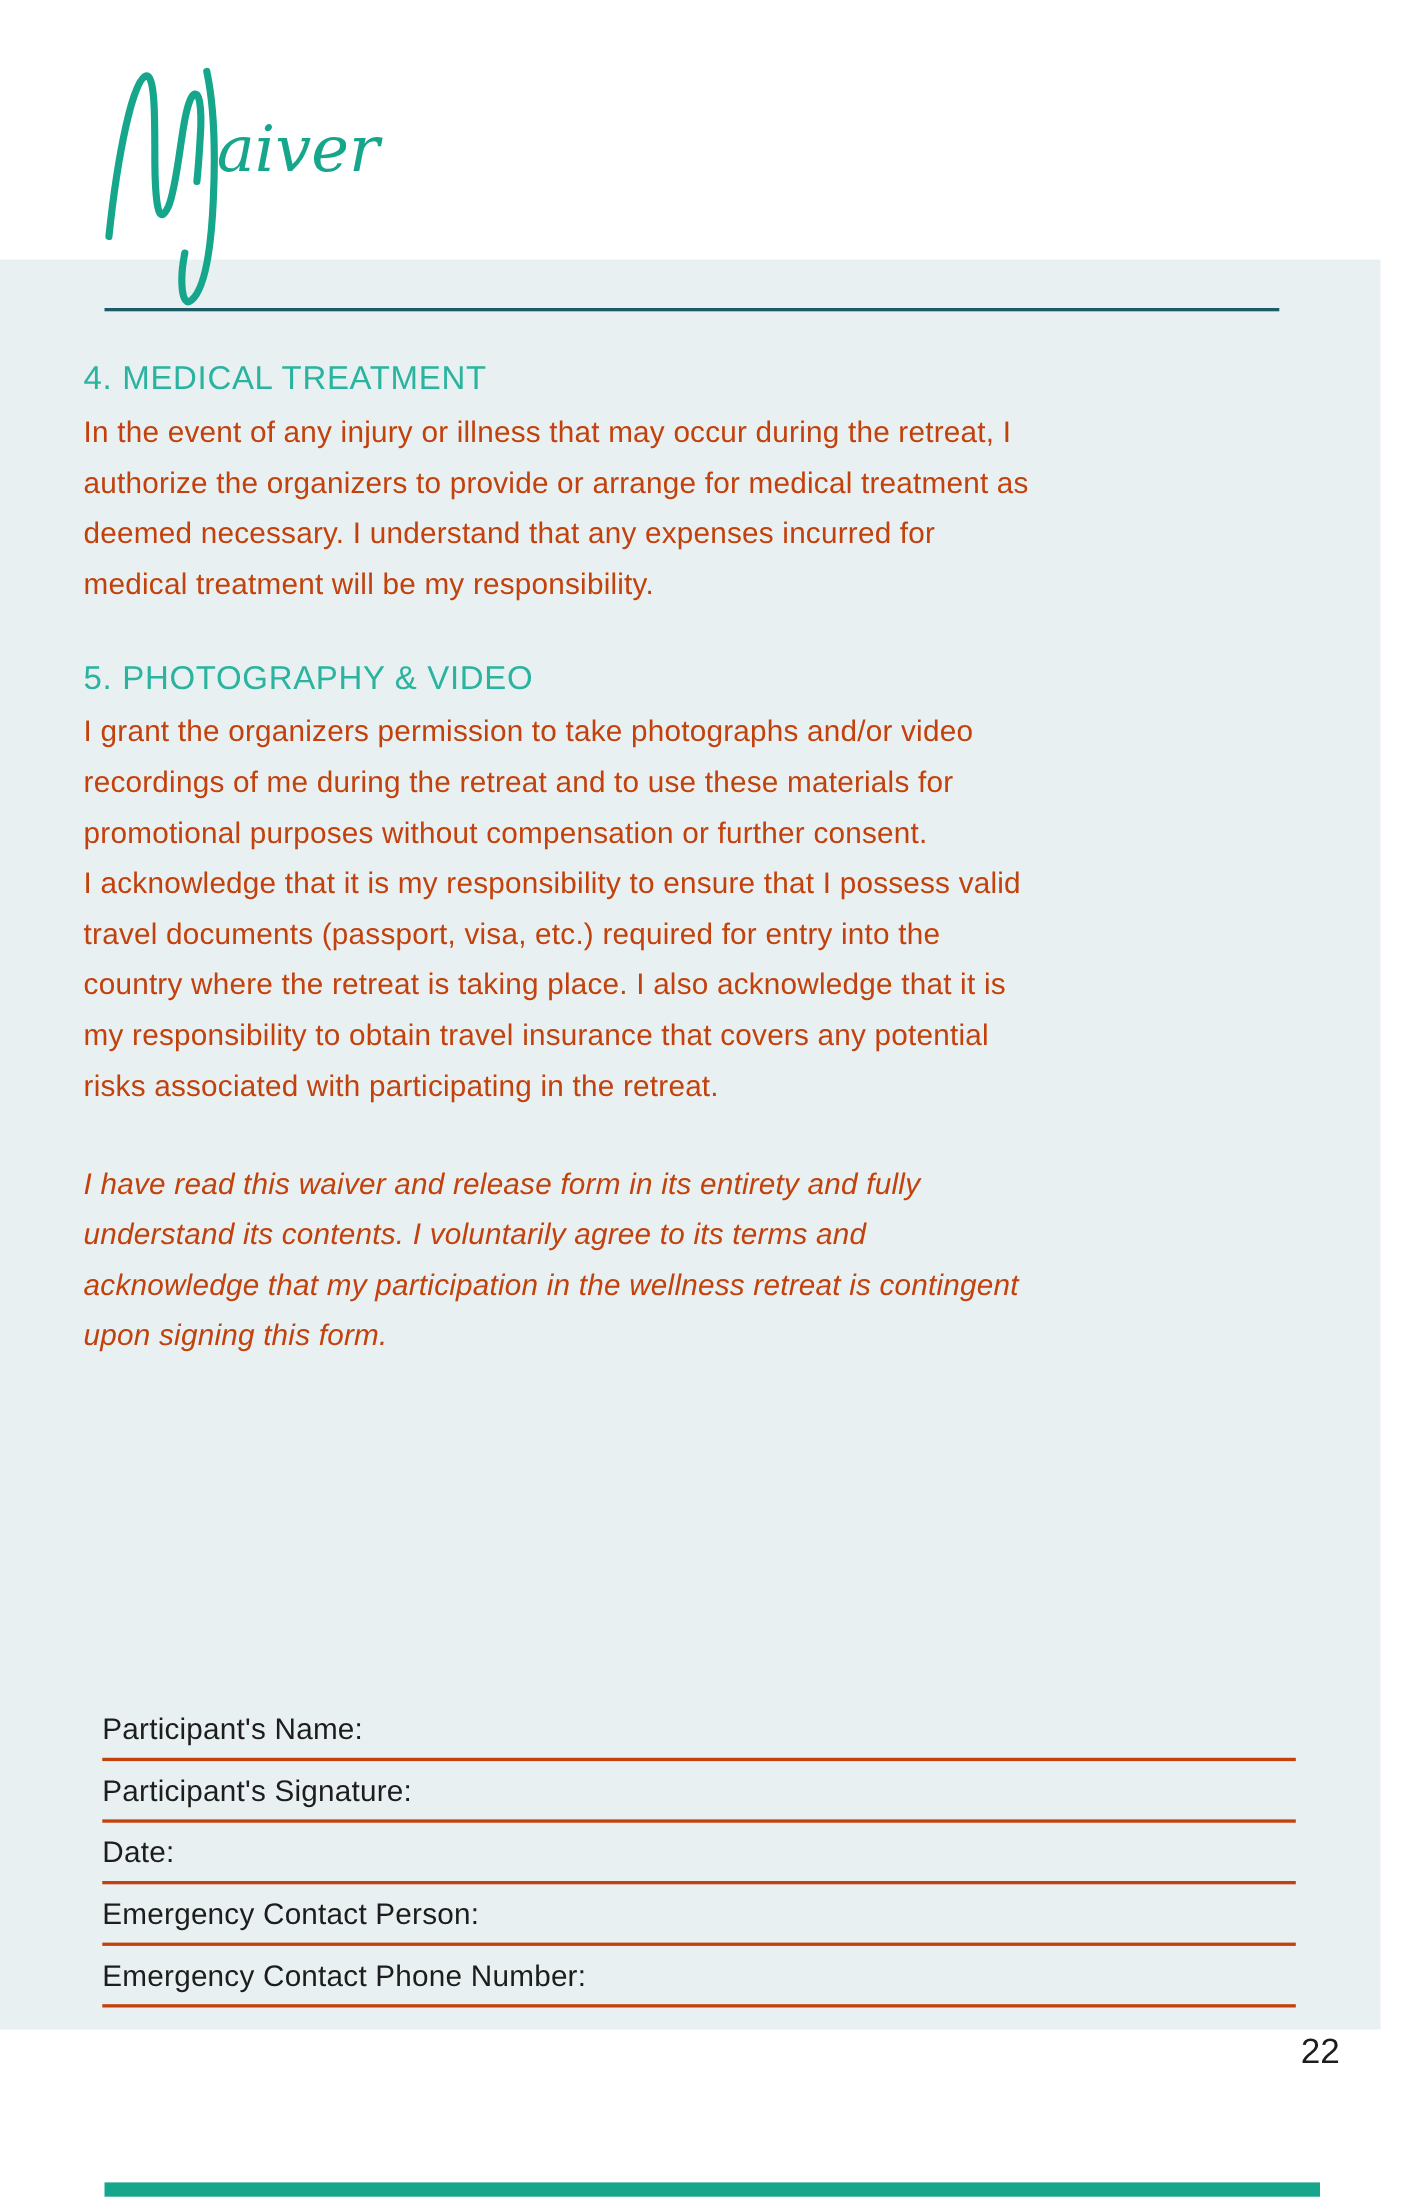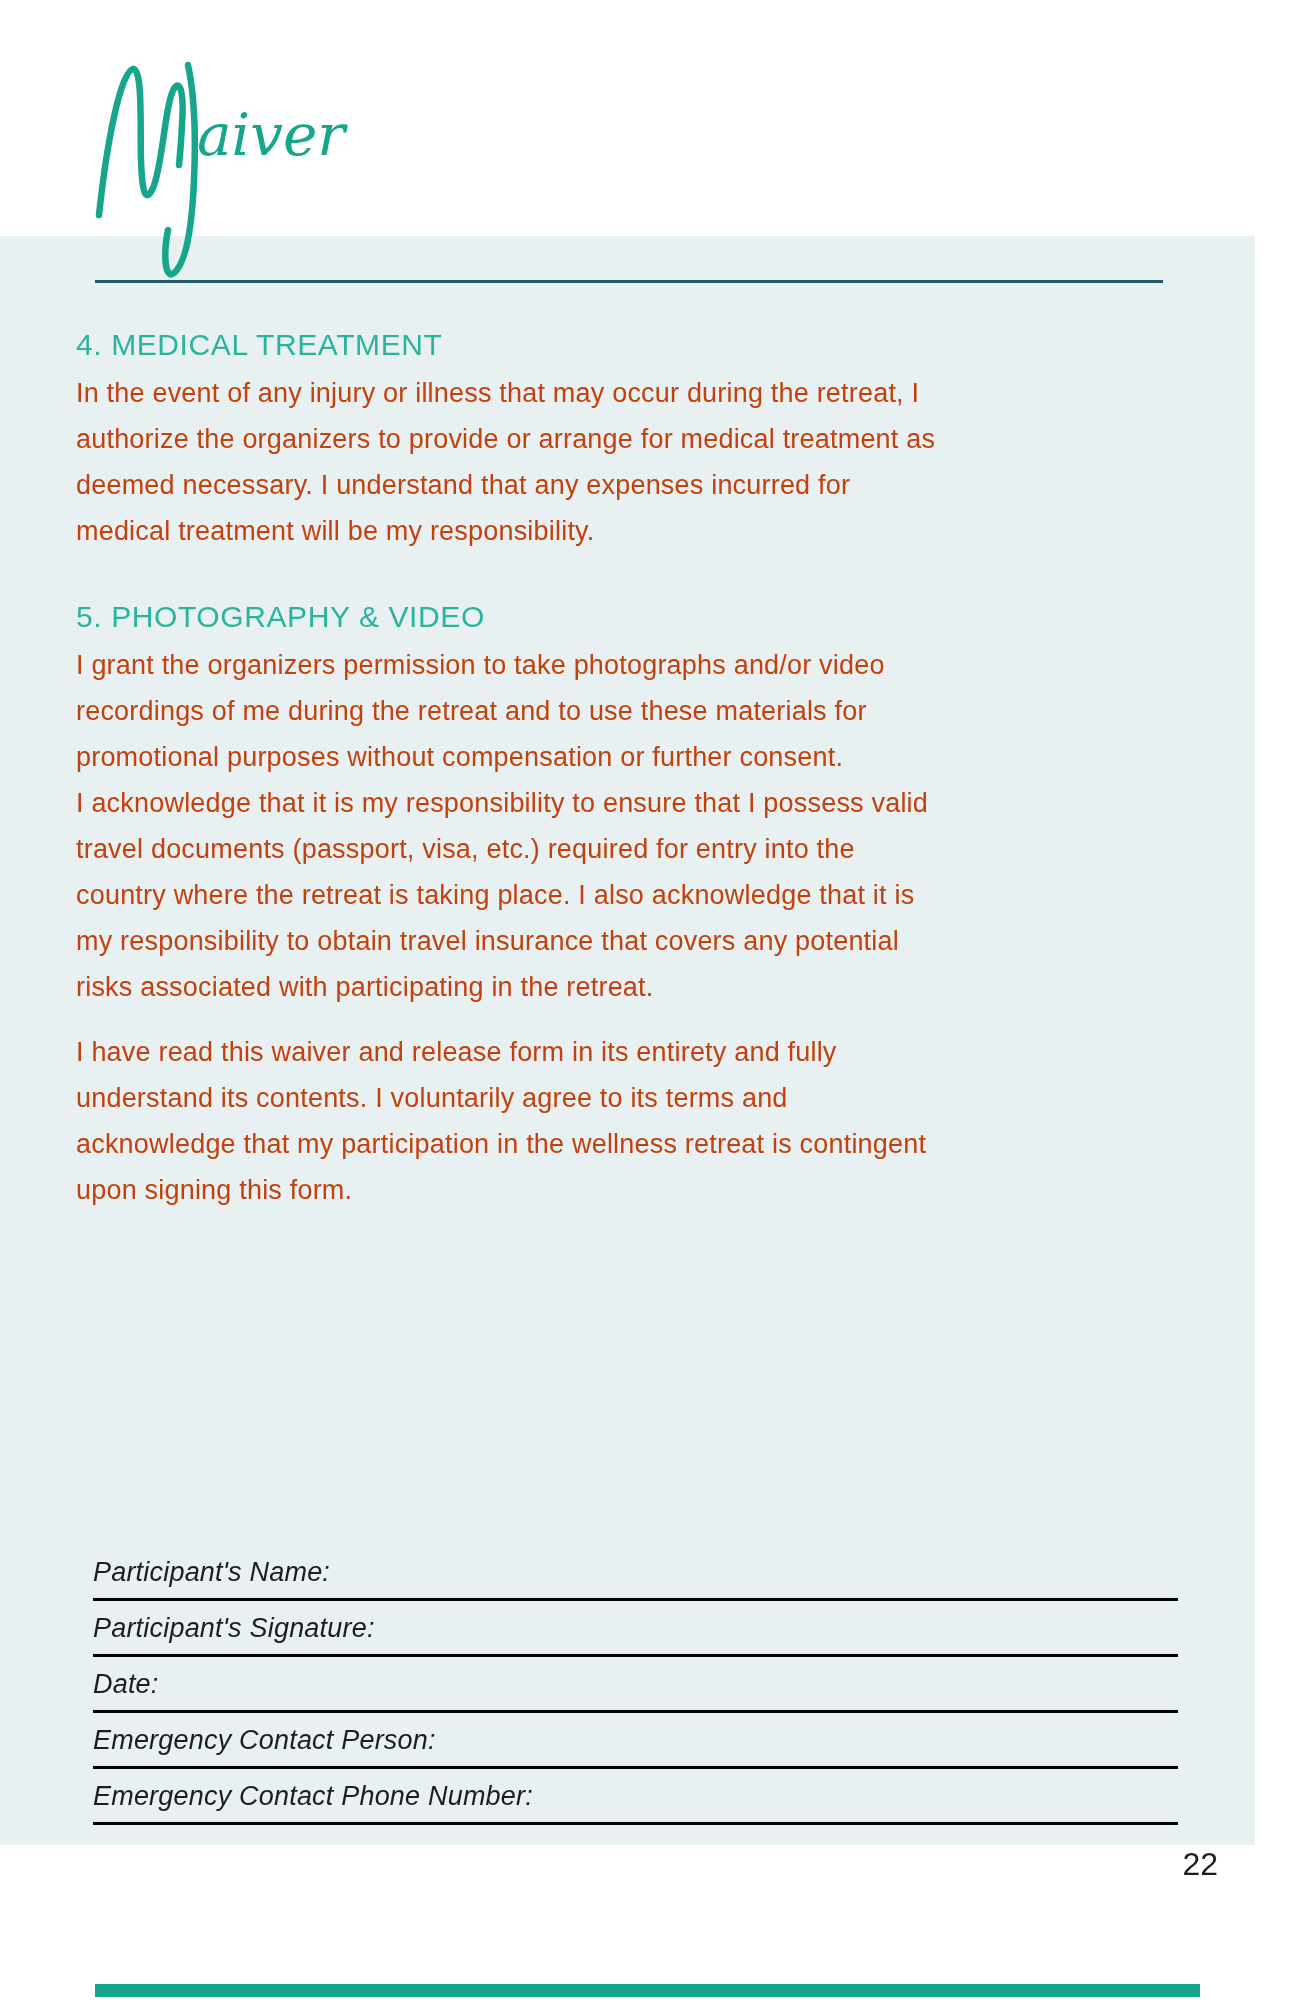--- a/index.html
+++ b/index.html
@@ -34,29 +34,28 @@
   }
   .section h2 {
     font-size: 30px; font-weight: 400; letter-spacing: 0.6px;
     color: #2ab4a0; margin: 44px 0 6px 0; line-height: 38px;
   }
   .section:first-child h2 { margin-top: 0; }
   .body-text {
     font-size: 27px; line-height: 46px; letter-spacing: 0.2px;
     white-space: pre-line; color: #c2410c;
   }
-  .closing { margin-top: 19px; }
+  .closing { margin-top: 43px; font-style: italic; }
   .form-area {
     position: absolute; left: 93px; top: 1545px;
     width: 1085px; z-index: 1;
   }
   .form-row {
-    border-bottom: 3px solid #000000;
+    border-bottom: 3px solid #c2410c;
     padding: 11px 0 9px 0;
-    font-style: italic;
   }
   .form-row .label {
     font-size: 27px; letter-spacing: 0.2px; line-height: 33px; color: #1d1d1d;
   }
   .page-number {
     position: absolute; top: 1846px; right: 76px;
     font-size: 32px; color: #1d1d1d; z-index: 1;
   }
   .footer-bar {
     position: absolute; left: 95px; bottom: 3px;

